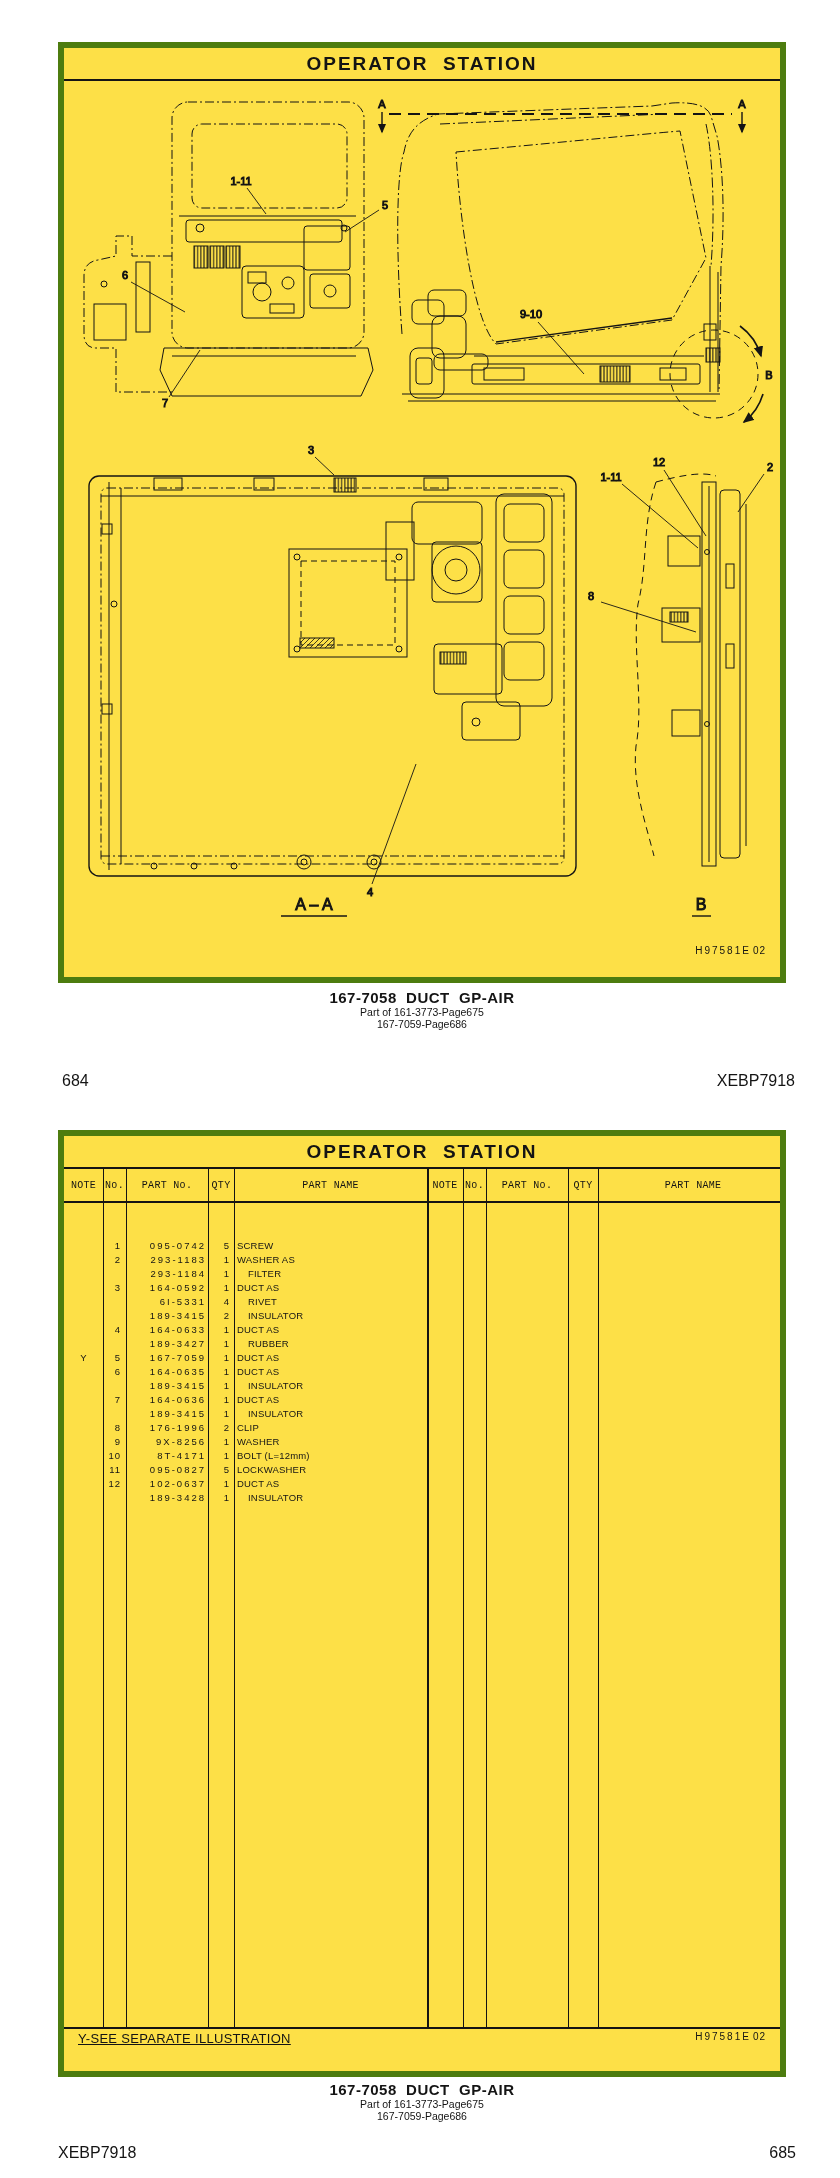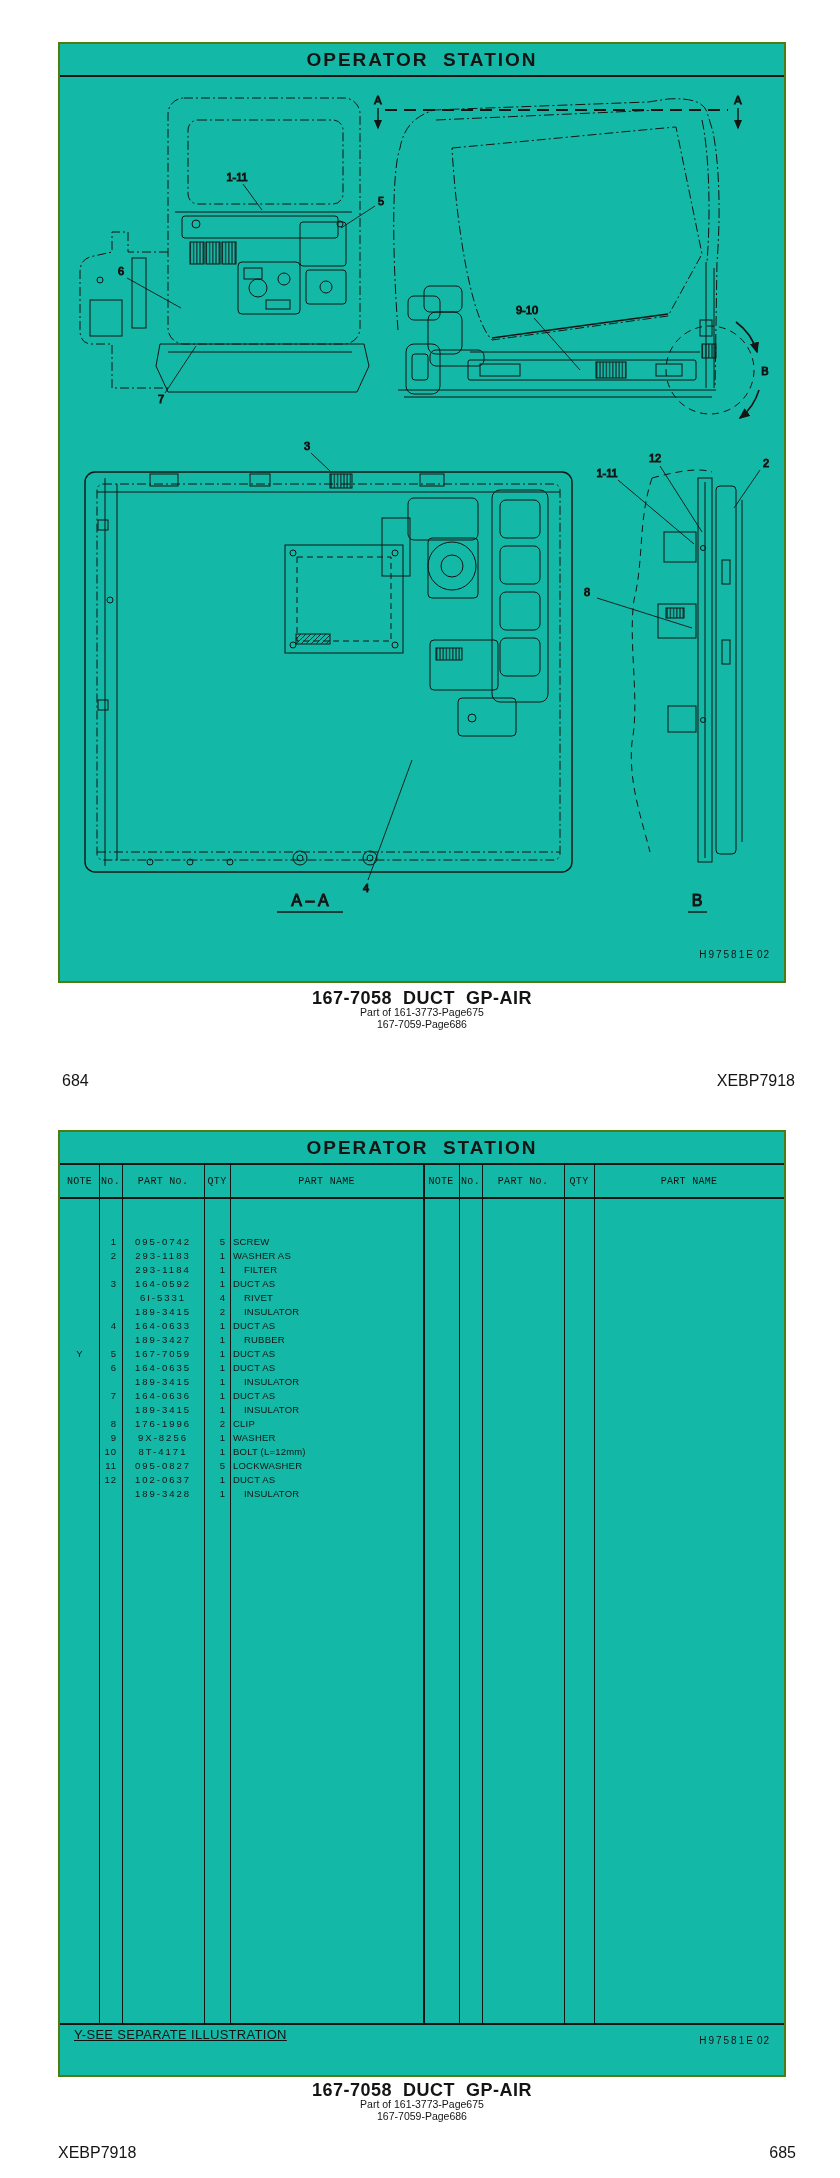--- a/index.html
+++ b/index.html
@@ -1,48 +1,48 @@
 <!DOCTYPE html>
 <html><head>
 <meta charset="utf-8">
 <style>
   html,body{margin:0;padding:0;background:#ffffff;}
   .sheet{position:relative;width:840px;height:2178px;background:#ffffff;
          font-family:"Liberation Sans","DejaVu Sans",sans-serif;color:#141414;overflow:hidden;}
-  .page{position:absolute;border:2px solid #4d7c0f;background:#14b8a6;box-sizing:border-box;}
+  .page{position:absolute;border:6px solid #4d7c0f;background:#fde047;box-sizing:border-box;}
   #page1{left:58px;top:42px;width:728px;height:941px;}
   #page2{left:58px;top:1130px;width:728px;height:947px;}
   .title-band{position:absolute;left:0;top:0;right:0;height:31px;border-bottom:2px solid #141414;
               display:flex;align-items:center;justify-content:center;}
   .page-title{font-size:19px;font-weight:bold;letter-spacing:2px;white-space:pre;}
   .diagram-svg{position:absolute;left:0;top:33px;width:724px;height:902px;}
   .drawing-code{position:absolute;right:14px;font-size:10px;letter-spacing:2px;white-space:pre;}
   #page1 .drawing-code{bottom:10px;}
   #page2 .drawing-code{bottom:18px;}
   .drawing-code .rev{margin-left:2px;letter-spacing:1px;}
 
   
   .caption{position:absolute;left:58px;width:728px;text-align:center;}
-  .cap-title{font-size:18px;font-weight:bold;letter-spacing:0.5px;white-space:pre;line-height:16px;}
+  .cap-title{font-size:15px;font-weight:bold;letter-spacing:0.5px;white-space:pre;line-height:16px;}
   .cap-line{font-size:10.5px;line-height:12px;}
   .page-id{position:absolute;font-size:16px;}
 
   
   .table-area{position:absolute;left:0;top:31px;right:0;bottom:0;}
   .hline{position:absolute;left:0;right:0;background:#141414;}
   .vline{position:absolute;background:#141414;top:0;width:1px;}
   .head-row{position:absolute;left:0;top:2px;right:0;height:32px;font-size:10px;}
   .hcell{position:absolute;top:0;height:32px;display:flex;align-items:center;justify-content:center;
          letter-spacing:0.3px;font-family:Liberation Mono, monospace;}
   .rows{position:absolute;left:0;top:72px;right:0;}
   .trow{position:relative;height:14px;font-size:9.5px;line-height:14px;}
   .tcell{position:absolute;top:0;height:14px;white-space:pre;}
   .c-note{left:0;width:39px;text-align:center;}
   .c-no{left:36px;width:21px;text-align:right;letter-spacing:1px;}
-  .c-part{left:64px;width:78px;text-align:center;letter-spacing:2px;}
+  .c-part{left:64px;width:78px;text-align:right;letter-spacing:2px;}
   .c-qty{left:142px;width:24px;text-align:right;letter-spacing:1px;}
   .c-name{left:173px;width:186px;text-align:left;letter-spacing:0.2px;}
   .c-name.indent{padding-left:11px;}
   .footnote{position:absolute;left:14px;top:864px;font-size:13px;letter-spacing:0.3px;text-decoration:underline;}
 
   
   svg text{font-family:"Liberation Sans","DejaVu Sans",sans-serif;fill:#141414;}
   .co{font-size:11px;}
   .sec{font-size:16px;}
 </style>

